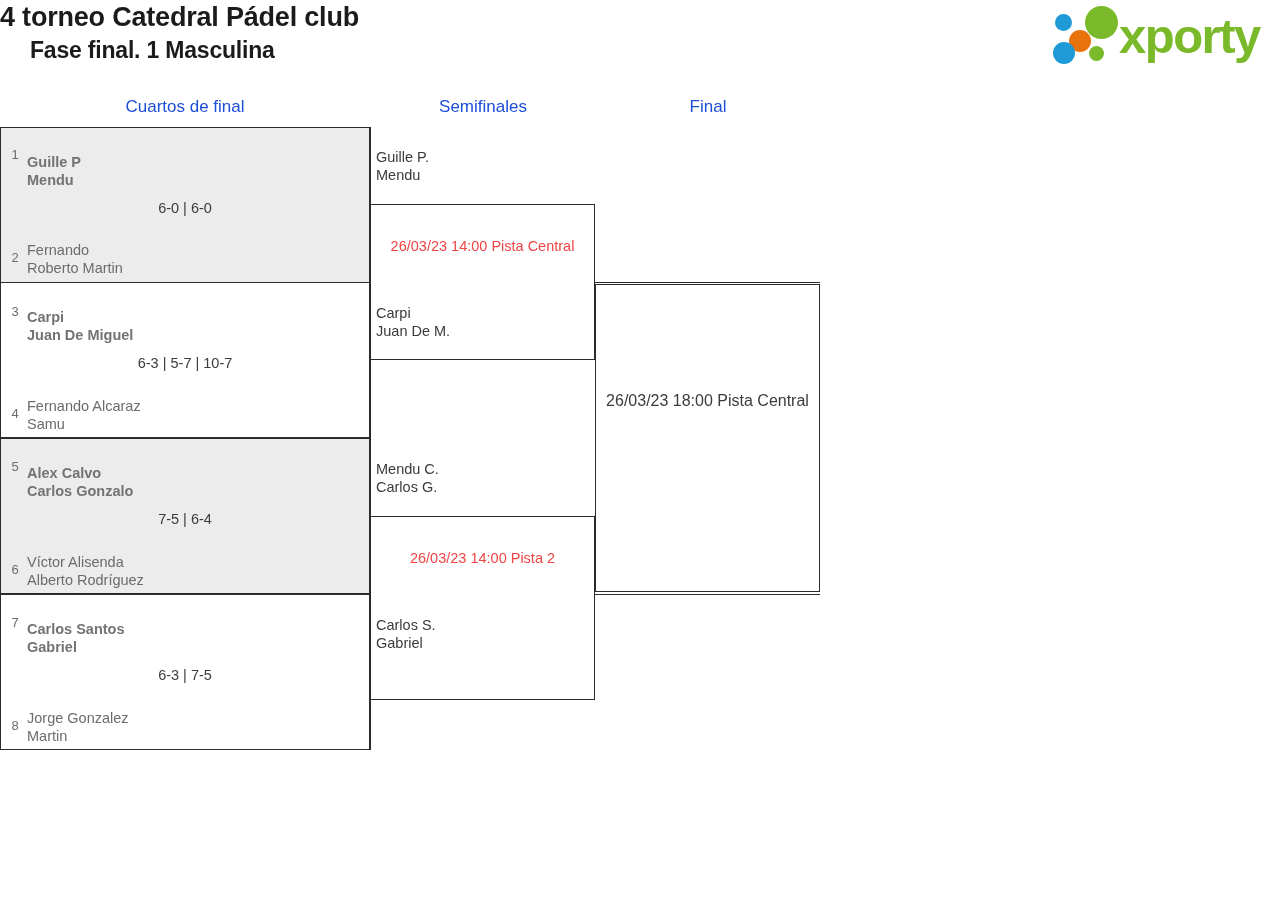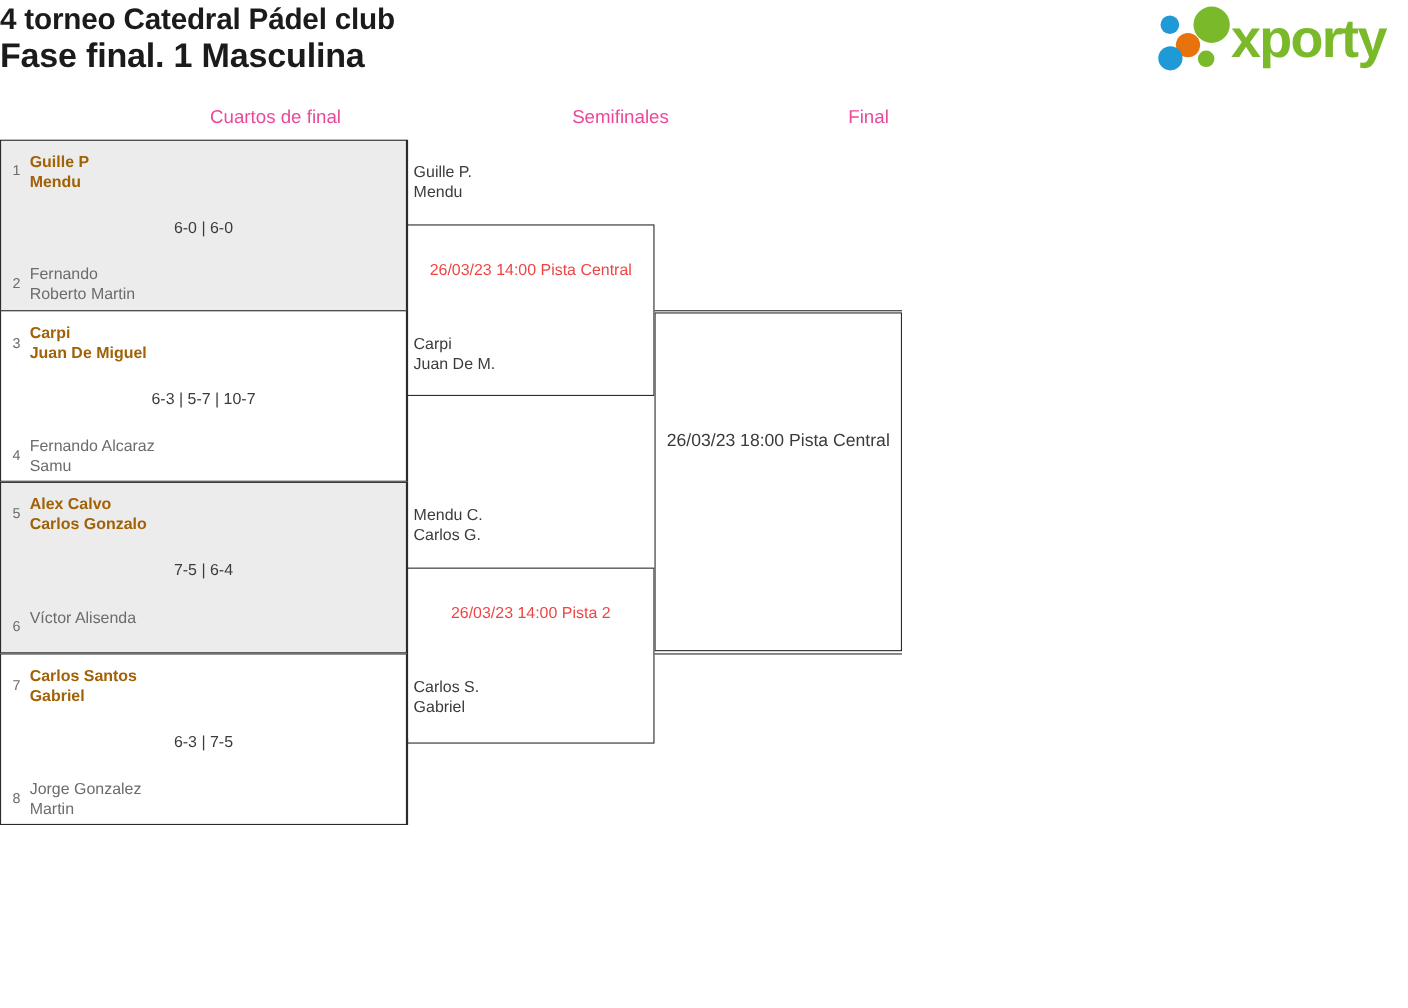--- a/index.html
+++ b/index.html
@@ -29,26 +29,27 @@
     font-size: 27px;
     font-weight: 700;
     line-height: 33px;
     letter-spacing: -0.2px;
     color: #1b1b1b;
     white-space: pre;
   }
   #tournament-subtitle {
     position: absolute;
     left: 0; top: 34px;
-    font-size: 31px;
+    font-size: 23px;
     font-weight: 700;
     line-height: 33px;
     letter-spacing: -0.2px;
     color: #1b1b1b;
     white-space: pre;
+    padding-left: 30px;
   }
 
   
   #brand-logo {
     position: absolute;
     left: 1053px;
     top: 4px;
     width: 222px;
     height: 64px;
   }
@@ -67,22 +68,22 @@
     color: #7ab929;
   }
 
   
   .round-header {
     position: absolute;
     top: 96px;
     font-size: 17px;
     font-weight: 400;
     line-height: 22px;
-    color: #ec4899;
-    text-align: right;
+    color: #1d4ed8;
+    text-align: center;
     white-space: nowrap;
   }
   #round-header-qf { left: 60px;  width: 250px; }
   #round-header-sf { left: 358px; width: 250px; }
   #round-header-f  { left: 608px; width: 200px; }
 
   
   #bracket {
     position: absolute;
     left: 0; top: 0;
@@ -114,22 +115,23 @@
   .team {
     position: absolute;
     left: 26px;
     right: 8px;
     font-size: 14.5px;
     line-height: 18px;
     color: #6c6c6c;
     font-weight: 400;
   }
   .team.winner {
-    color: #a16207;
+    color: #737373;
     font-weight: 700;
+    margin-top: 14px;
   }
   .team .line { display: block; white-space: nowrap; }
 
   .qf-score {
     position: absolute;
     left: 0; right: 0;
     text-align: center;
     font-size: 14.5px;
     line-height: 18px;
     color: #3b3b3b;
@@ -251,20 +253,21 @@
   <div class="qf-match shaded" id="qf-3" style="top:438px; height:156px;">
     <span class="seed" style="top:20px;">5</span>
     <div class="team winner" style="top:11px;">
       <span class="line">Alex Calvo</span>
       <span class="line">Carlos Gonzalo</span>
     </div>
     <div class="qf-score" style="top:71px;">7-5 | 6-4</div>
     <span class="seed" style="top:123px;">6</span>
     <div class="team" style="top:114px;">
       <span class="line">Víctor Alisenda</span>
+      <span class="line">Alberto Rodríguez</span>
     </div>
   </div>
 
   <div class="qf-match" id="qf-4" style="top:594px; height:156px;">
     <span class="seed" style="top:20px;">7</span>
     <div class="team winner" style="top:11px;">
       <span class="line">Carlos Santos</span>
       <span class="line">Gabriel</span>
     </div>
     <div class="qf-score" style="top:71px;">6-3 | 7-5</div>
@@ -280,21 +283,21 @@
   </div>
   <div class="sf-team" style="left:376px; top:148px;">
     <span class="line">Guille P.</span>
     <span class="line">Mendu</span>
   </div>
   <div class="sf-team" style="left:376px; top:304px;">
     <span class="line">Carpi</span>
     <span class="line">Juan De M.</span>
   </div>
 
-  <div class="sf-match" id="sf-2" style="top:516px; height:160px;">
+  <div class="sf-match" id="sf-2" style="top:516px; height:184px;">
     <div class="sf-info" style="top:32px;">26/03/23 14:00 Pista 2</div>
   </div>
   <div class="sf-team" style="left:376px; top:460px;">
     <span class="line">Mendu C.</span>
     <span class="line">Carlos G.</span>
   </div>
   <div class="sf-team" style="left:376px; top:616px;">
     <span class="line">Carlos S.</span>
     <span class="line">Gabriel</span>
   </div>

